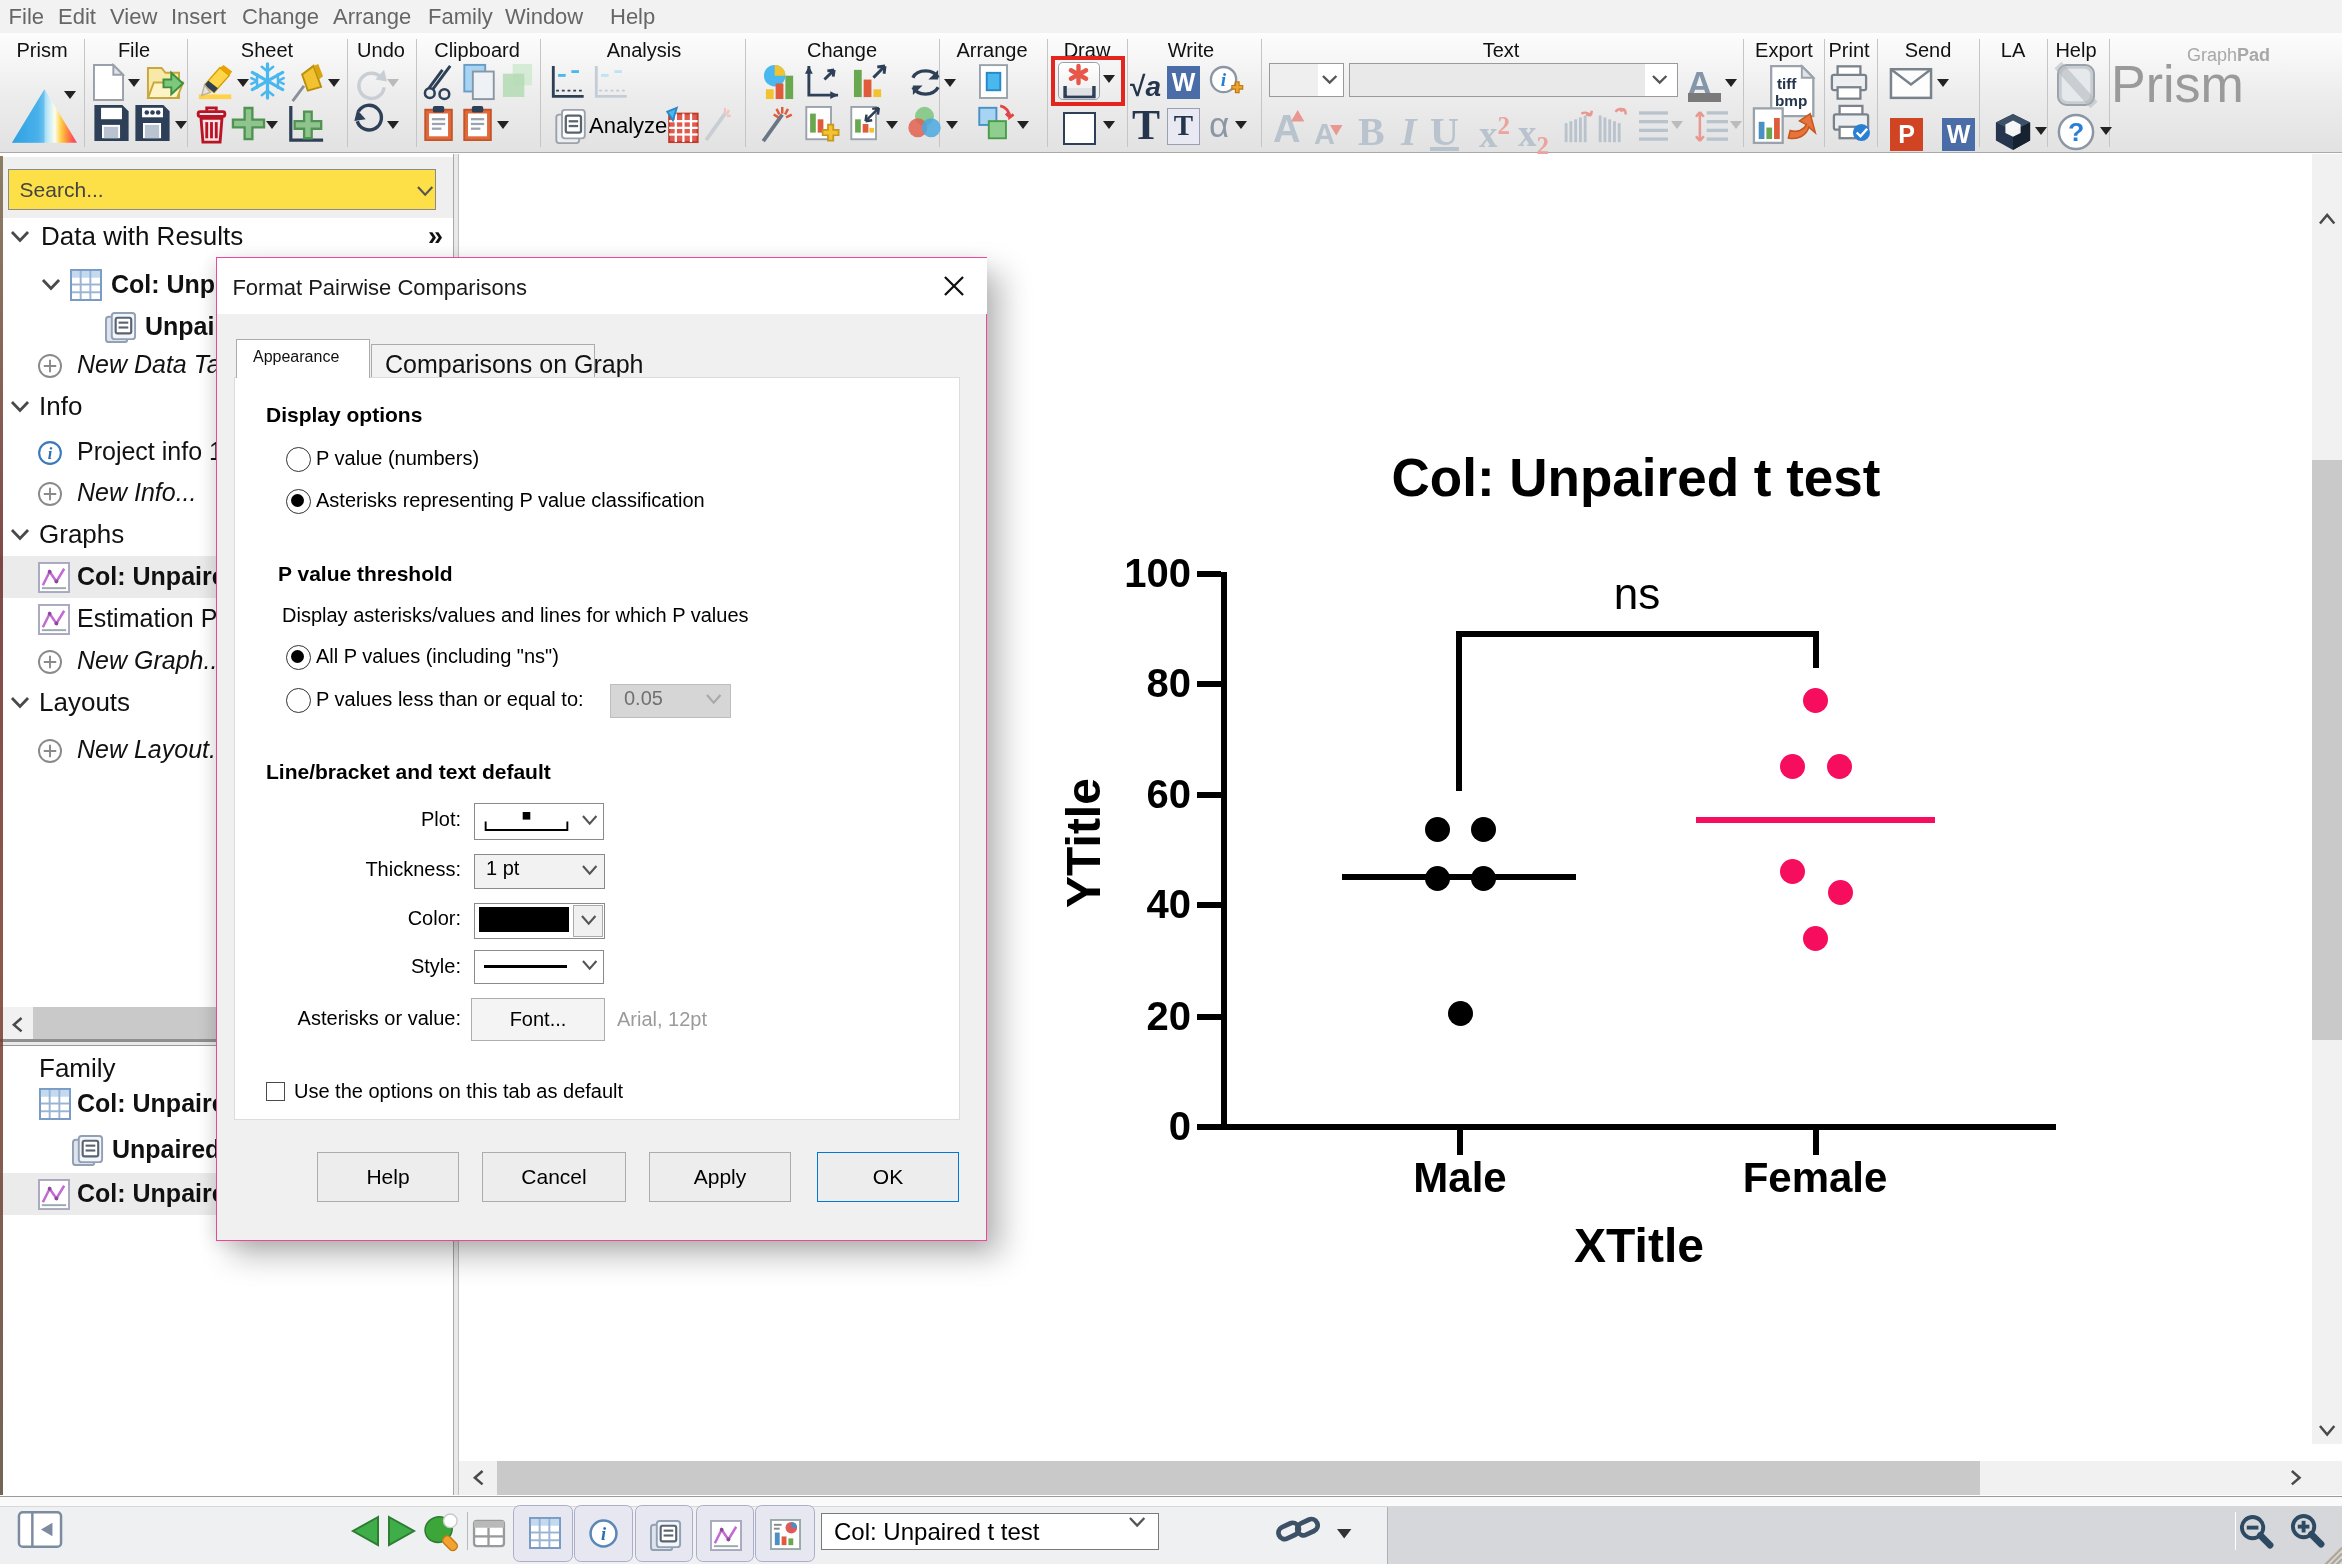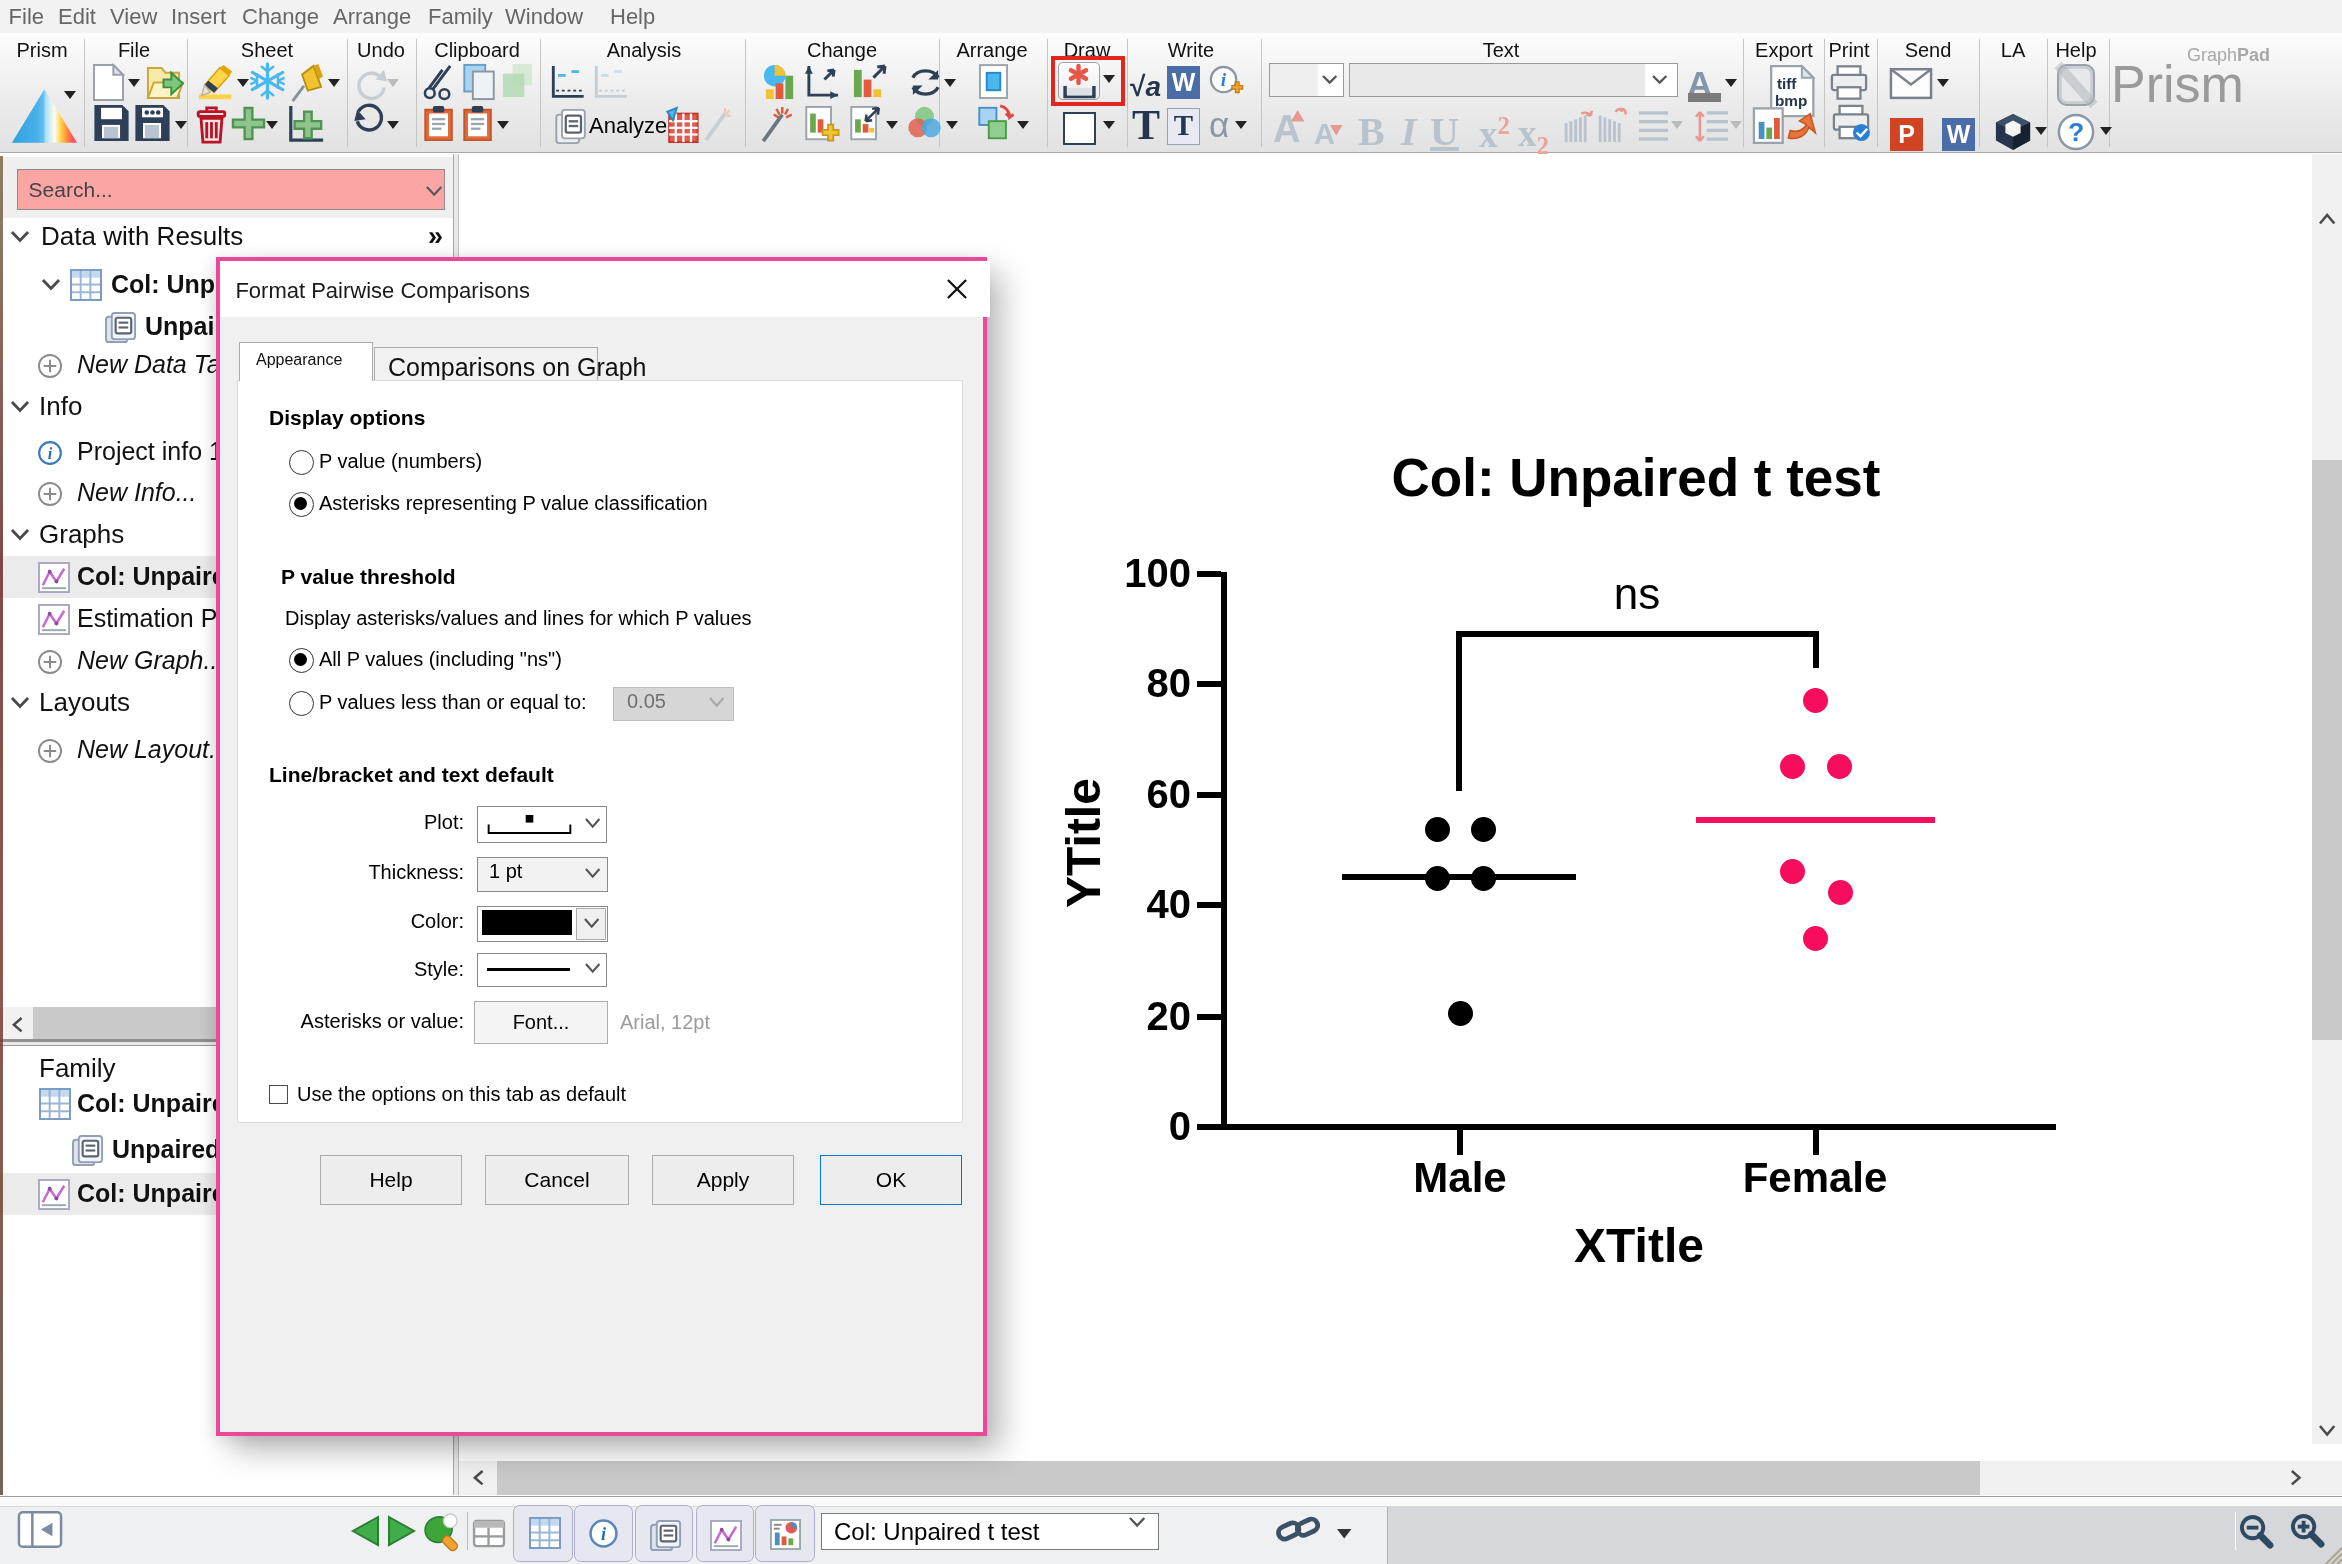--- a/index.html
+++ b/index.html
@@ -8,36 +8,36 @@
   #menubar{position:absolute;left:0;top:0;width:2342px;height:33px;background:#f2f2f2;}
   .mi{position:absolute;top:0;font-size:22px;color:#666;line-height:33px;}
   #toolbar{position:absolute;left:0;top:33px;width:2342px;height:119px;background:linear-gradient(#fdfdfd,#ececec 55%,#e2e2e2);border-bottom:1.9px solid #a9a9a9;}
   .sep{position:absolute;top:5.8px;height:108px;width:1px;background:#c5c5c5;}
   .glabel{position:absolute;top:5.8px;font-size:20px;color:#111;transform:translateX(-50%);white-space:nowrap;}
   .dar{position:absolute;width:0;height:0;border-left:6.7px solid transparent;border-right:6.7px solid transparent;border-top:8.6px solid #222;}
   .dar.fade{border-top-color:#bbb;}
   #sidebar{position:absolute;left:0;top:154px;width:453px;height:1341px;background:#fff;}
   #sidedivider{position:absolute;left:453px;top:154px;width:5.8px;height:1341px;background:#e9e9e9;border-left:1px solid #a8a8a8;border-right:1px solid #c0c0c0;box-sizing:border-box;}
   #searchpanel{position:absolute;left:0;top:2.9px;width:453px;height:61px;background:#efeff0;}
-  #searchbox{position:absolute;left:17px;top:15.4px;width:428px;height:41px;border:1px solid #8a8a8a;background:#fca5a5;box-sizing:border-box;}
+  #searchbox{position:absolute;left:8px;top:15.4px;width:428px;height:41px;border:1px solid #8a8a8a;background:#fde047;box-sizing:border-box;}
   .trow{position:absolute;left:0;width:453px;height:42px;}
   .trow.sel{background:#ebebeb;}
   .tlabel{position:absolute;font-size:25px;color:#111;top:50%;transform:translateY(-52%);white-space:nowrap;}
   .thead{font-size:26px;}
   .b{font-weight:bold;}
   .it{font-style:italic;}
   #statusbar{position:absolute;left:0;top:1496px;width:2342px;height:68px;background:#eff0f2;border-top:1px solid #9a9a9a;}
   .sbbtn{position:absolute;top:7.7px;width:59px;height:57px;background:#e6e7f1;border:1px solid #abaec6;border-radius:6.7px;box-sizing:border-box;}
   .sbtrack{position:absolute;background:#f1f1f1;}
   .sbthumb{position:absolute;background:#c9c9c9;}
   #graph{position:absolute;left:459px;top:154px;width:1853px;height:1308px;background:#fff;}
   .gtxt{position:absolute;color:#000;font-weight:bold;white-space:nowrap;}
   .dot{position:absolute;width:25px;height:25px;border-radius:50%;}
   .gline{position:absolute;background:#000;}
-  #dialog{position:absolute;left:216px;top:257px;width:771px;height:1179px;background:#f0f0f0;border:4px solid #ec4899;box-sizing:border-box;box-shadow:15.4px 15.4px 29px rgba(0,0,0,0.28), -3.8px 3.8px 15.4px rgba(0,0,0,0.10);}
+  #dialog{position:absolute;left:216px;top:257px;width:771px;height:984px;background:#f0f0f0;border:1px solid #ec4899;box-sizing:border-box;box-shadow:15.4px 15.4px 29px rgba(0,0,0,0.28), -3.8px 3.8px 15.4px rgba(0,0,0,0.10);}
   .dhead{position:absolute;font-size:21px;font-weight:bold;color:#000;white-space:nowrap;}
   .dtext{position:absolute;font-size:20px;color:#000;white-space:nowrap;}
   .radio{position:absolute;width:25px;height:25px;border:1.9px solid #333;border-radius:50%;background:#fff;box-sizing:border-box;}
   .radio.on:after{content:"";position:absolute;left:3.8px;top:3.8px;width:13.4px;height:13.4px;border-radius:50%;background:#000;}
   .combo{position:absolute;border:1px solid #8a8a8a;background:#fff;box-sizing:border-box;}
   .dbtn{position:absolute;top:894px;width:142px;height:50px;background:#ededed;border:1px solid #acacac;box-sizing:border-box;font-size:21px;color:#000;text-align:center;line-height:48px;}
 </style></head><body>
 
 <div id="menubar">
 <span class="mi" style="left:8.6px">File</span>

